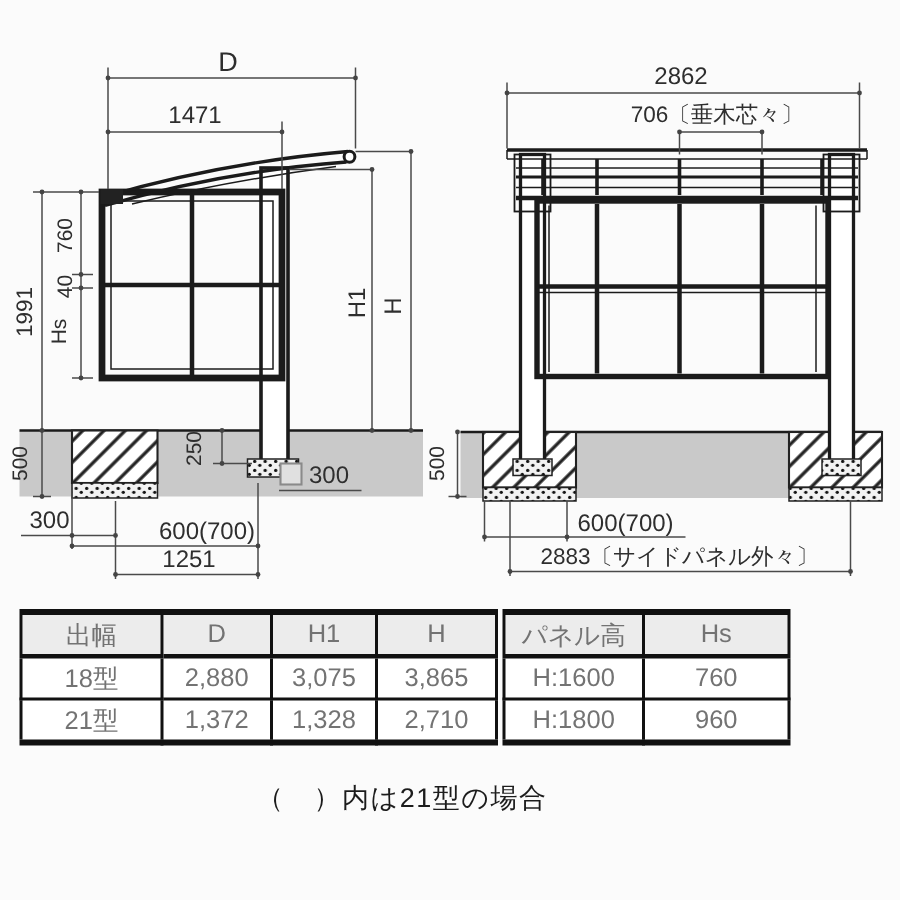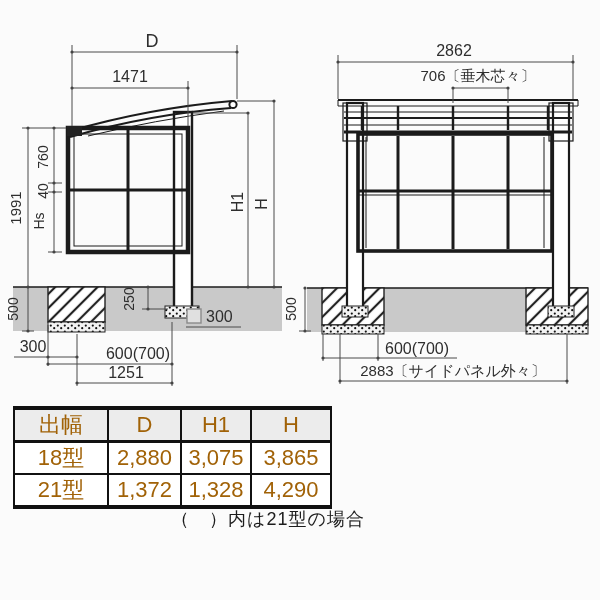--- a/index.html
+++ b/index.html
@@ -2,26 +2,26 @@
 <html><head>
 <meta charset="utf-8">
 <style>
   html,body{margin:0;padding:0;}
   body{width:600px;height:600px;background:#fafafa;font-family:"Liberation Sans","DejaVu Sans",sans-serif;}
   #stage{position:relative;width:600px;height:600px;overflow:hidden;background:#fbfbfb;}
   svg text{fill:#2e2e2e;font-family:"Liberation Sans","DejaVu Sans",sans-serif;}
   .dim-line{stroke:#4a4a4a;stroke-width:1;}
   .struct{stroke:#1b1b1b;fill:none;}
   table.tbl{position:absolute;border-collapse:collapse;table-layout:fixed;background:#fff;
-            font-size:22px;color:#a16207;}
+            font-size:17px;color:#737373;}
   table.tbl th,table.tbl td{border:2px solid #111;text-align:center;padding:0;height:26px;
             font-weight:normal;overflow:hidden;white-space:nowrap;}
   table.tbl{border-top:4px solid #111;border-bottom:4px solid #111;}
   table.tbl thead th{background:#ececec;border-bottom:3px solid #111;}
-  #footer-note{position:absolute;top:507px;left:0;width:536px;text-align:center;
+  #footer-note{position:absolute;top:520px;left:0;width:536px;text-align:center;
             font-size:18px;color:#1c1c1c;letter-spacing:1px;}
 </style>
 </head>
 <body>
 
 <div id="stage">
 
 <svg width="600" height="400" viewBox="0 0 600 400">
   <defs>
     <pattern id="hatch" width="10" height="10" patternUnits="userSpaceOnUse" patternTransform="rotate(45)">
@@ -243,23 +243,45 @@
     <tr>
       <td>18型</td>
       <td>2,880</td>
       <td>3,075</td>
       <td>3,865</td>
     </tr>
     <tr>
       <td>21型</td>
       <td>1,372</td>
       <td>1,328</td>
-      <td>4,290</td>
+      <td>2,710</td>
     </tr>
   </tbody>
 </table>
 
 
+<table class="tbl" style="left:335px;top:406px;width:190px;">
+  <colgroup>
+        <col style="width:93px">
+        <col style="width:97px">
+      </colgroup>
+  <thead>
+    <tr>
+      <th>パネル高</th>
+      <th>Hs</th>
+    </tr>
+  </thead>
+  <tbody>
+    <tr>
+      <td>H:1600</td>
+      <td>760</td>
+    </tr>
+    <tr>
+      <td>H:1800</td>
+      <td>960</td>
+    </tr>
+  </tbody>
+</table>
 
 
 <div id="footer-note">（　）内は21型の場合</div>
 
 </div>
 
 </body></html>

